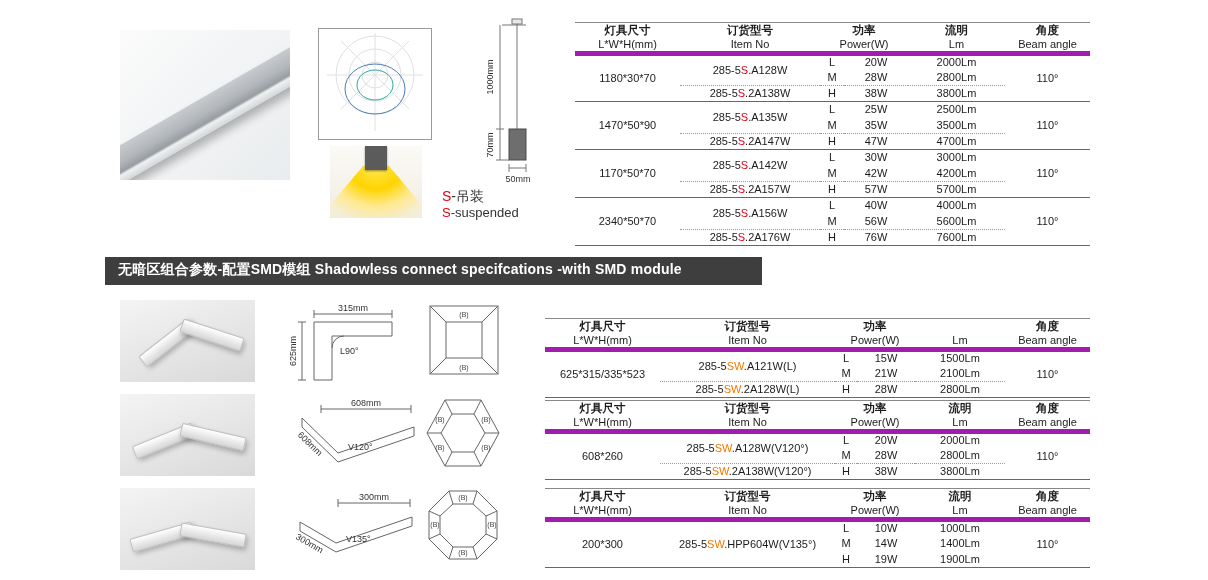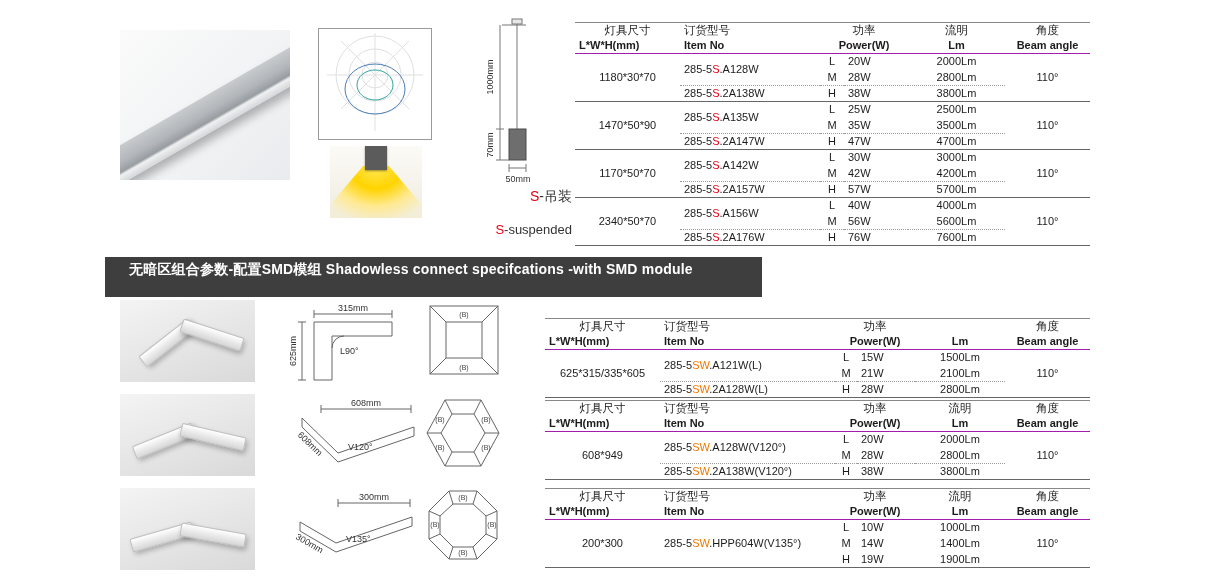--- a/index.html
+++ b/index.html
@@ -15,37 +15,37 @@
 .polar-box{left:318px;top:28px;width:114px;height:112px;border:1px solid #9a9a9a;background:#fff}
 
 .beam-box{left:330px;top:146px;width:92px;height:72px;background:linear-gradient(180deg,#fbfaf6,#f0ece0);overflow:hidden}
 .beam-cone{position:absolute;left:0;top:20px;width:92px;height:52px;background:radial-gradient(ellipse 70% 110% at 50% 0%,#ffe95a 0%,var(--beam-yellow,#ffd400) 40%,#ffe98f 70%,rgba(255,240,170,.15) 100%);clip-path:polygon(36% 0,64% 0,112% 100%,-12% 100%)}
 .beam-fixture{position:absolute;left:35px;top:0;width:22px;height:24px;background:#5b5b5b;box-shadow:0 1px 2px rgba(0,0,0,.4)}
 
 
 .photo-sm{left:120px;width:135px;height:82px;background:linear-gradient(160deg,#f4f4f4,#d9d9d9);overflow:hidden}
 .arm{position:absolute;height:14px;background:linear-gradient(180deg,#ffffff,#d6d6d6);border:1px solid #c0c0c0;border-radius:2px;box-shadow:2px 3px 5px rgba(0,0,0,.25)}
 
-.banner{left:105px;top:257px;width:657px;height:40px;line-height:24px;padding-left:24px;font-size:14px;font-weight:bold;background:var(--banner-bg,#3e3e3e);color:var(--banner-text,#fff);letter-spacing:.2px;white-space:nowrap}
-
-.s-label{font-size:13px;color:#333;text-align:right;width:130px}
+.banner{left:105px;top:257px;width:657px;height:28px;line-height:24px;padding-left:13px;font-size:14px;font-weight:bold;background:var(--banner-bg,#3e3e3e);color:var(--banner-text,#fff);letter-spacing:.2px;white-space:nowrap}
+
+.s-label{font-size:13px;color:#333;text-align:left;width:130px}
 .s-label.cn{font-size:14px}
 .hl-red{color:var(--accent-red,#e60012)}
 .hl-orange{color:var(--accent-orange,#f07800)}
 
 
 table.spec{border-collapse:collapse;table-layout:fixed;font-size:11px;color:#1c1c1c;border-bottom:1px solid #666;background:#fff}
-.spec th{font-size:11.5px;font-weight:normal;height:15px;padding:0 4px;white-space:nowrap;overflow:hidden}
+.spec th{font-size:11.5px;font-weight:bold;height:15px;padding:0 4px;white-space:nowrap;overflow:hidden}
 .spec tr.h-cn th{border-top:1px solid #888}
-.spec tr.h-en th{border-bottom:1px solid #a21caf;font-weight:bold;font-size:11px}
+.spec tr.h-en th{border-bottom:5px solid #a21caf;font-weight:normal;font-size:11px}
 .spec td{height:16px;padding:0 4px;white-space:nowrap;overflow:hidden}
 .spec tbody tr.grp-first td{border-top:1px solid #666}
 .spec td.dot{border-top:1px dotted #9a9a9a}
 .a-c{text-align:center}
-.a-l{text-align:left}
+.a-l{text-align:center}
 
 svg text{fill:#333}
 .dim{font-size:9px}
 .conn{font-size:7px;fill:#444}
 </style>
 </head>
 <body>
 
 <div id="page">
 
@@ -86,21 +86,21 @@
       <line x1="44" y1="144" x2="57" y2="144"></line>
       <line x1="57" y1="152" x2="74" y2="152"></line>
       <line x1="57" y1="148" x2="57" y2="156"></line>
       <line x1="74" y1="148" x2="74" y2="156"></line>
     </g>
     <text class="dim" x="41" y="61" text-anchor="middle" transform="rotate(-90 41 61)">1000mm</text>
     <text class="dim" x="41" y="129" text-anchor="middle" transform="rotate(-90 41 129)">70mm</text>
     <text class="dim" x="66" y="166" text-anchor="middle">50mm</text>
   </svg>
   <div class="abs s-label cn" style="left:442px;top:188px"><span class="hl-red">S</span><span>-吊装</span></div>
-  <div class="abs s-label" style="left:442px;top:222px"><span class="hl-red">S</span><span>-suspended</span></div>
+  <div class="abs s-label" style="left:442px;top:205px"><span class="hl-red">S</span><span>-suspended</span></div>
 
   <table id="table-top" class="spec abs" style="left:575px;top:22px;width:515px">
       <colgroup>
         <col style="width:105px">
         <col style="width:140px">
         <col style="width:24px">
         <col style="width:64px">
         <col style="width:97px">
         <col style="width:85px">
       </colgroup>
@@ -253,21 +253,21 @@
         <tr class="h-en">
           <th class="a-l">L*W*H(mm)</th>
           <th class="a-l">Item No</th>
           <th class="a-c" colspan="2">Power(W)</th>
           <th class="a-c">Lm</th>
           <th class="a-c">Beam angle</th>
         </tr>
       </thead>
       <tbody>
         <tr class="grp-first">
-          <td class="a-c" rowspan="3">625*315/335*605</td>
+          <td class="a-c" rowspan="3">625*315/335*523</td>
           <td class="a-l" rowspan="2">285-5<span class="hl-orange">SW</span>.A121W(L)</td>
           <td class="a-c">L</td>
           <td class="a-l">15W</td>
           <td class="a-c">1500Lm</td>
           <td class="a-c" rowspan="3">110°</td>
         </tr>
         <tr class="">
           <td class="a-c">M</td>
           <td class="a-l">21W</td>
           <td class="a-c">2100Lm</td>
@@ -335,21 +335,21 @@
         <tr class="h-en">
           <th class="a-l">L*W*H(mm)</th>
           <th class="a-l">Item No</th>
           <th class="a-c" colspan="2">Power(W)</th>
           <th class="a-c">Lm</th>
           <th class="a-c">Beam angle</th>
         </tr>
       </thead>
       <tbody>
         <tr class="grp-first">
-          <td class="a-c" rowspan="3">608*949</td>
+          <td class="a-c" rowspan="3">608*260</td>
           <td class="a-l" rowspan="2">285-5<span class="hl-orange">SW</span>.A128W(V120°)</td>
           <td class="a-c">L</td>
           <td class="a-l">20W</td>
           <td class="a-c">2000Lm</td>
           <td class="a-c" rowspan="3">110°</td>
         </tr>
         <tr class="">
           <td class="a-c">M</td>
           <td class="a-l">28W</td>
           <td class="a-c">2800Lm</td>

